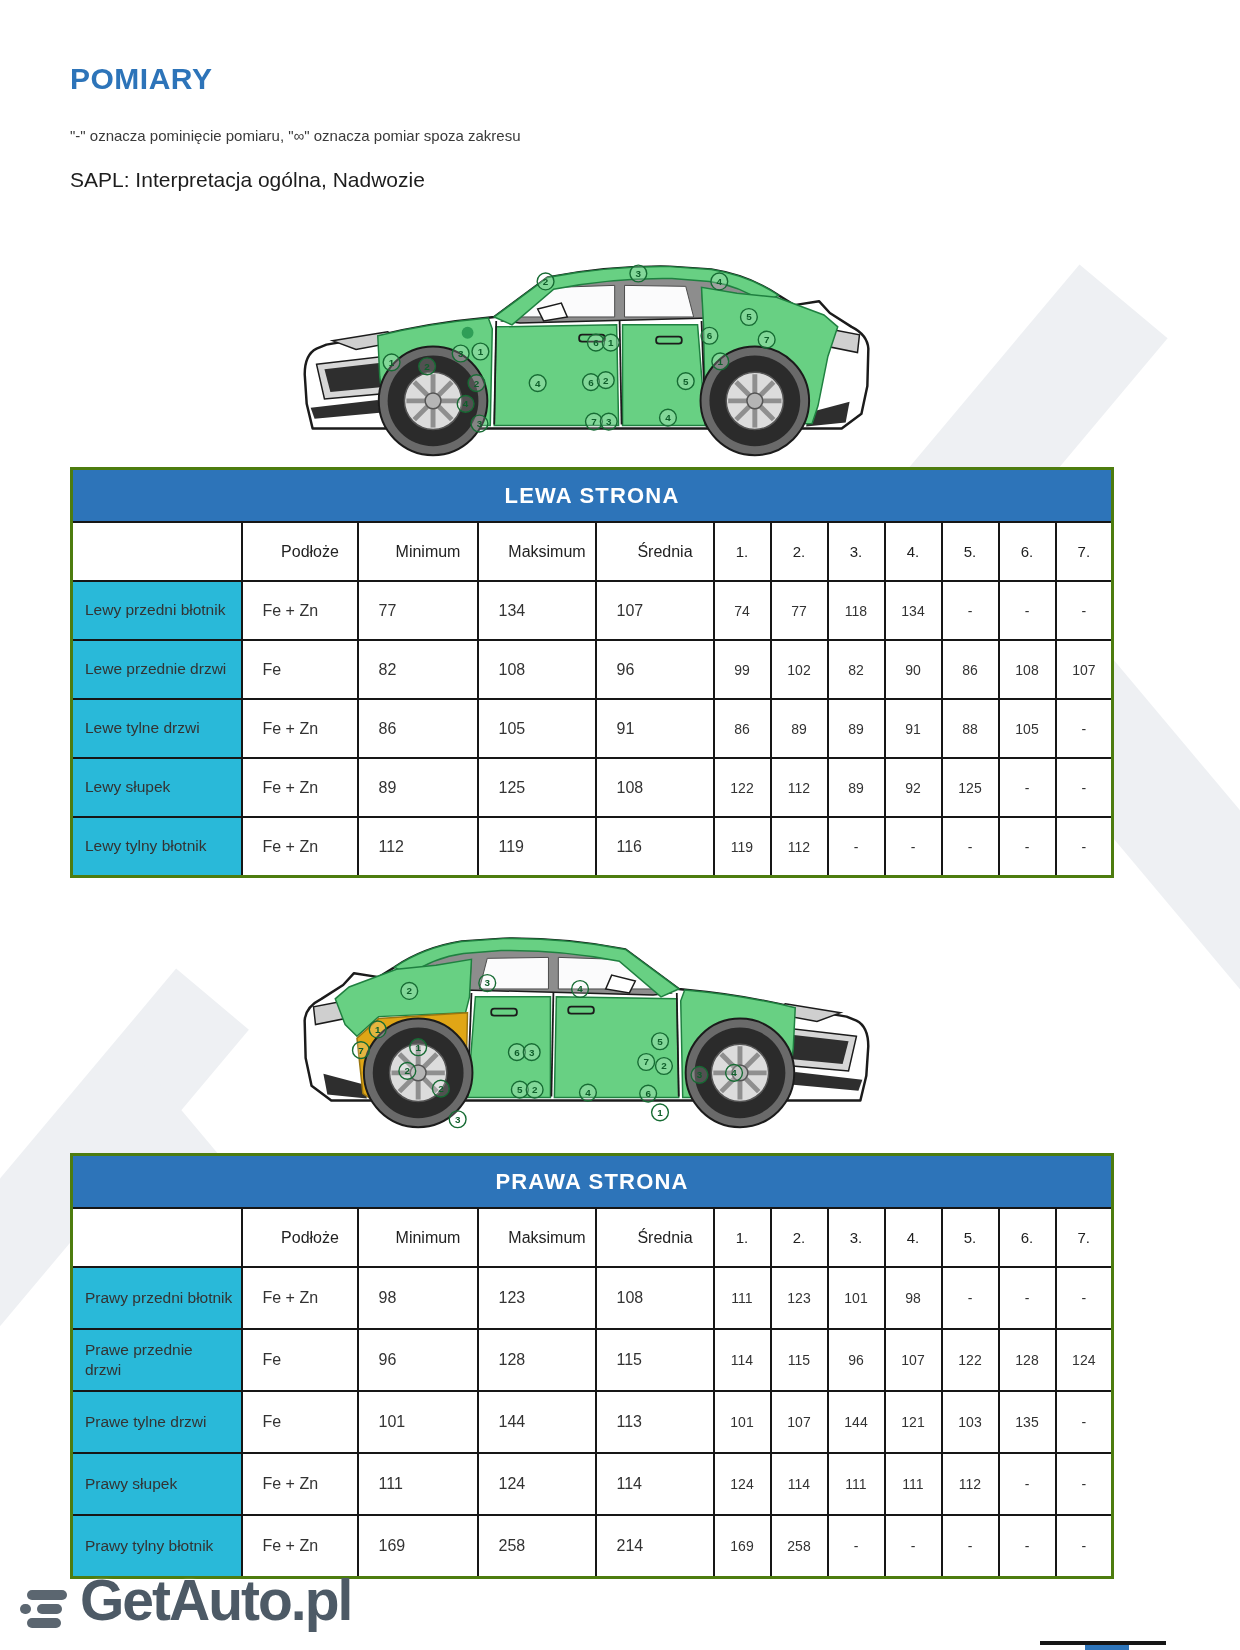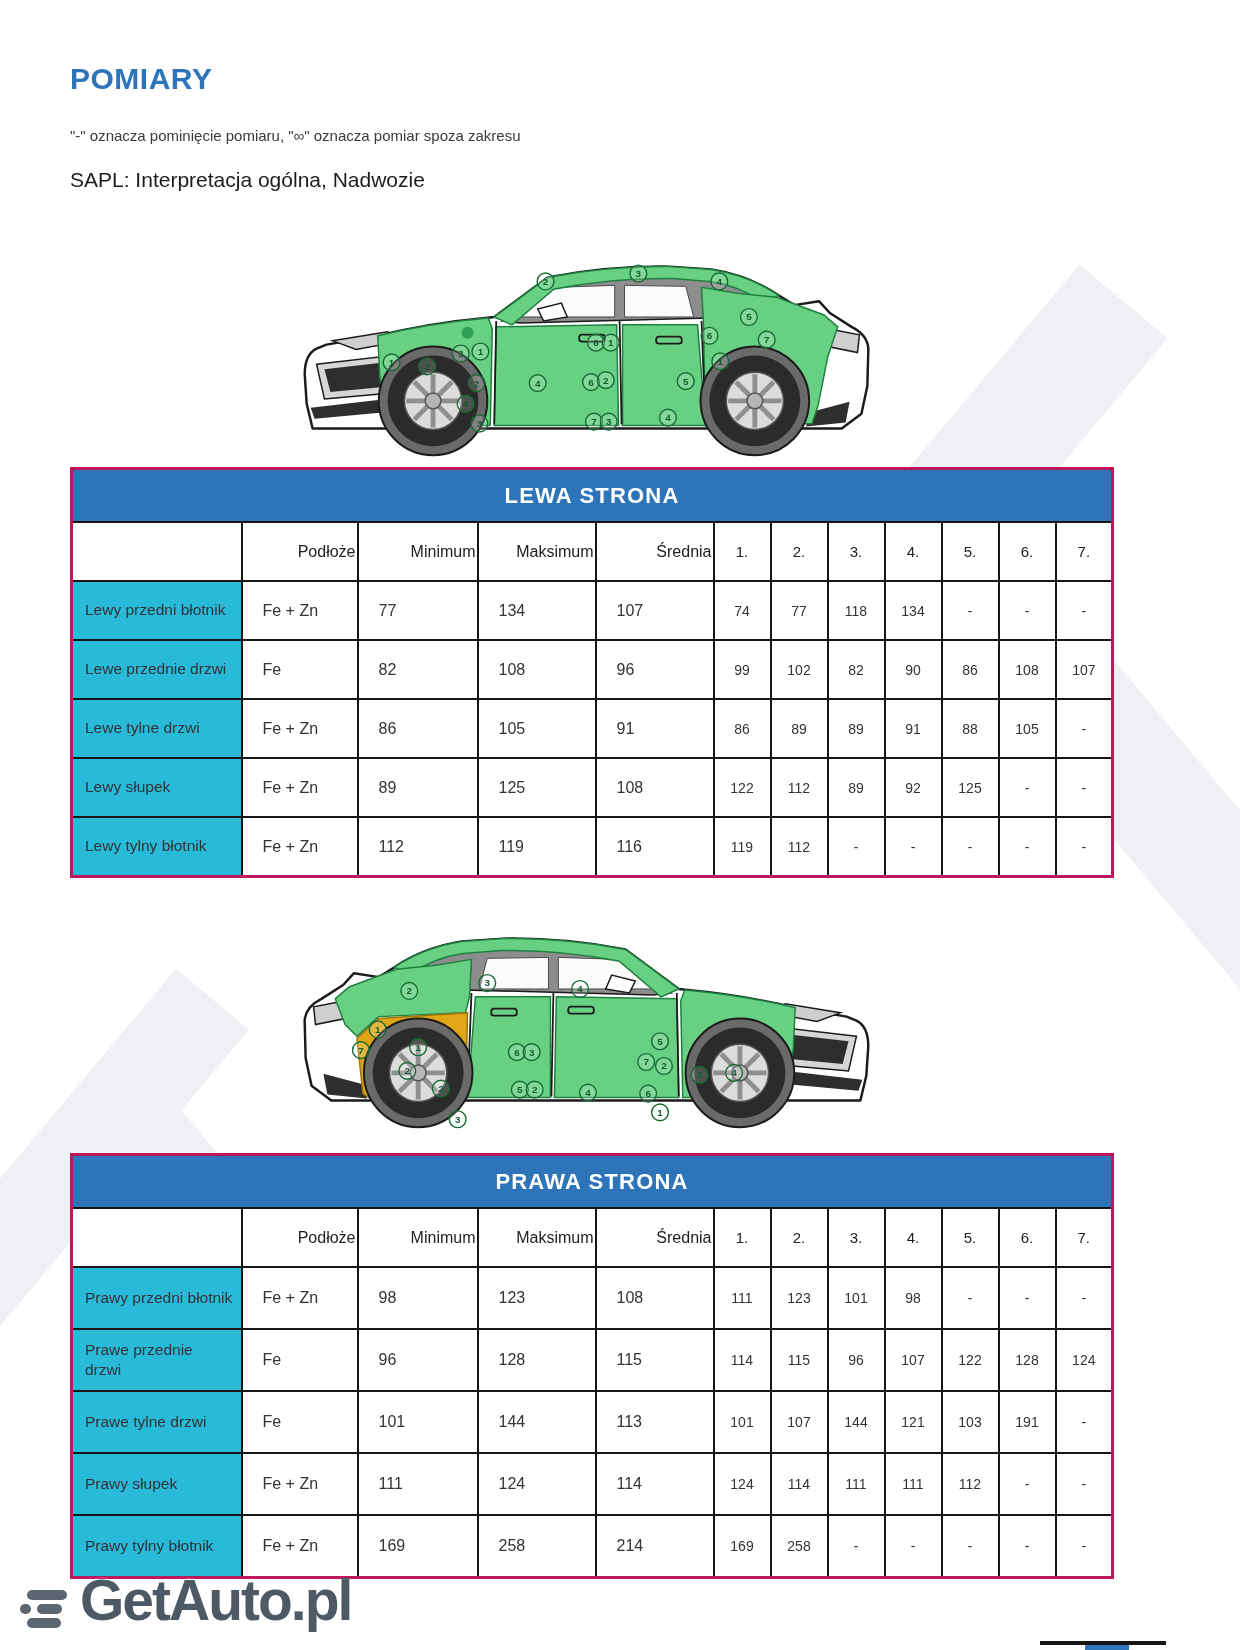--- a/index.html
+++ b/index.html
@@ -19,29 +19,29 @@
   .title{left:70px;top:62px;font-size:30px;font-weight:800;color:#2d74b9;letter-spacing:.5px}
   .note{left:70px;top:127px;font-size:15px;color:#3a3a3a}
   .section{left:70px;top:168px;font-size:21px;font-weight:400;color:#1d1d1d}
 
   .car{position:absolute;z-index:2}
   .car1{left:283px;top:238px;width:612px}
   .car2{left:278px;top:910px;width:612px}
 
   table.mtable{
     position:absolute;left:70px;width:1037px;border-collapse:collapse;table-layout:fixed;
-    background:#fff;border:3px solid #be185d;z-index:2
+    background:#fff;border:3px solid #4d7c0f;z-index:2
   }
   table.mtable td{border:2.5px solid #161616;color:#333;overflow:hidden}
   tr.band td{
     background:#2d74b9;color:#fff;font-weight:700;font-size:22px;text-align:center;
     letter-spacing:1.2px;height:49px
   }
   tr.cols td{font-size:16px;color:#222;height:55px;background:#fff}
-  tr.cols td.w{text-align:right;padding-left:22px}
+  tr.cols td.w{text-align:center;padding-left:22px}
   tr.cols td.n{text-align:center;font-size:15px}
   tr.r td{background:#fff}
   td.rl{
     background:#29b9d9 !important;color:#fff;font-size:15.5px;text-align:left;
     padding:0 8px 0 12px;line-height:1.3
   }
   td.vw{font-size:16px;text-align:left;padding-left:20px;color:#2e2e2e}
   td.vn{font-size:14px;text-align:center;color:#3a3a3a}
   .t0{top:467px}
   .t0 tr.r td{height:55px}
@@ -411,21 +411,21 @@
         <td class="rl">Prawe tylne drzwi</td>
         <td class="vw">Fe</td>
         <td class="vw">101</td>
         <td class="vw">144</td>
         <td class="vw">113</td>
         <td class="vn">101</td>
         <td class="vn">107</td>
         <td class="vn">144</td>
         <td class="vn">121</td>
         <td class="vn">103</td>
-        <td class="vn">191</td>
+        <td class="vn">135</td>
         <td class="vn">-</td>
       </tr>
       <tr class="r">
         <td class="rl">Prawy słupek</td>
         <td class="vw">Fe + Zn</td>
         <td class="vw">111</td>
         <td class="vw">124</td>
         <td class="vw">114</td>
         <td class="vn">124</td>
         <td class="vn">114</td>

